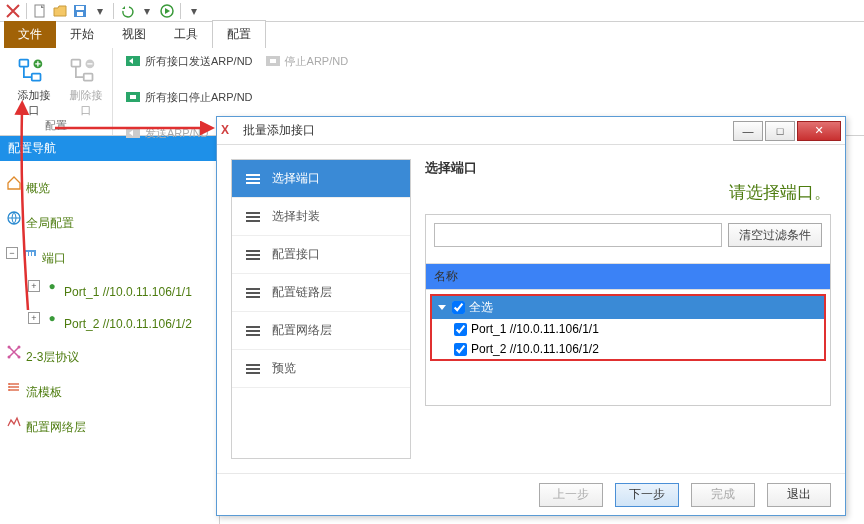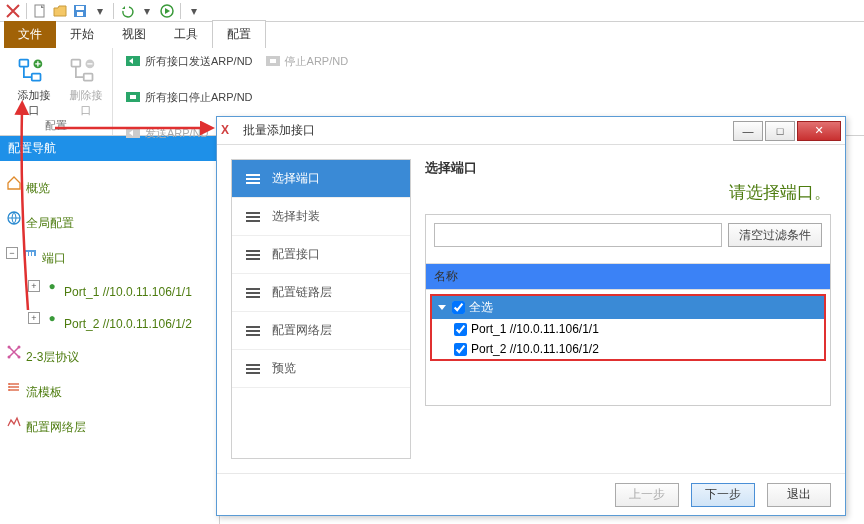--- a/index.html
+++ b/index.html
@@ -391,15 +391,16 @@
               <span>Port_2 //10.0.11.106/1/2</span>
             </div>
           </div>
         </div>
       </div>
     </div>
   </div>
   <div class="dialog-footer">
     <button class="dlg-btn" disabled="">上一步</button>
     <button class="dlg-btn primary">下一步</button>
+    <button class="dlg-btn" disabled="">完成</button>
     <button class="dlg-btn">退出</button>
   </div>
 </div>
 
 </body></html>

